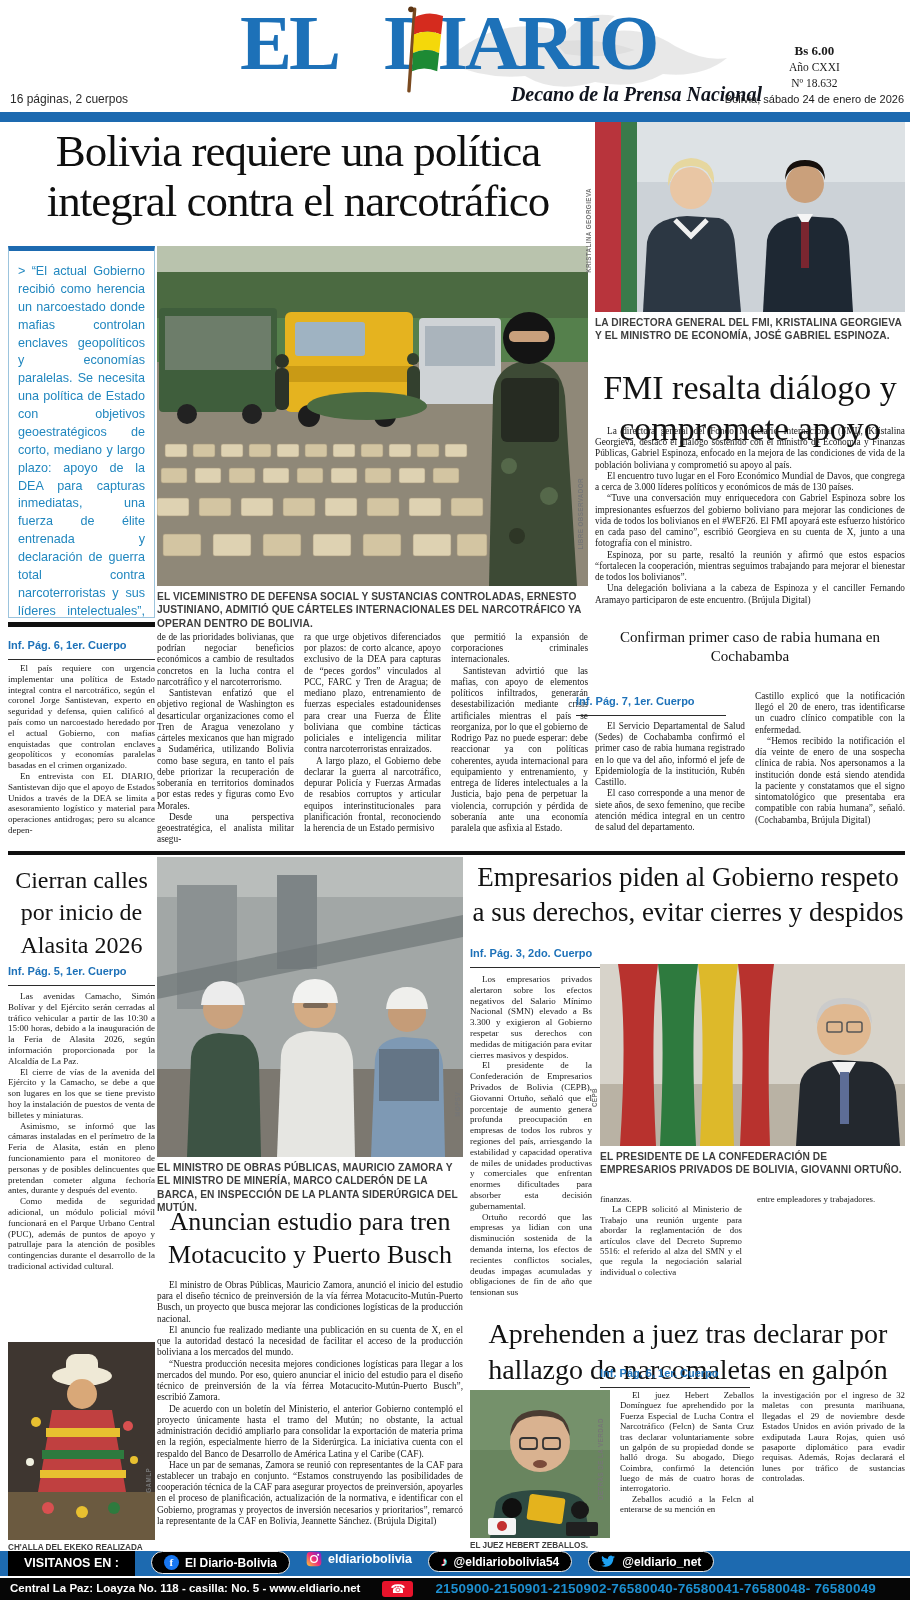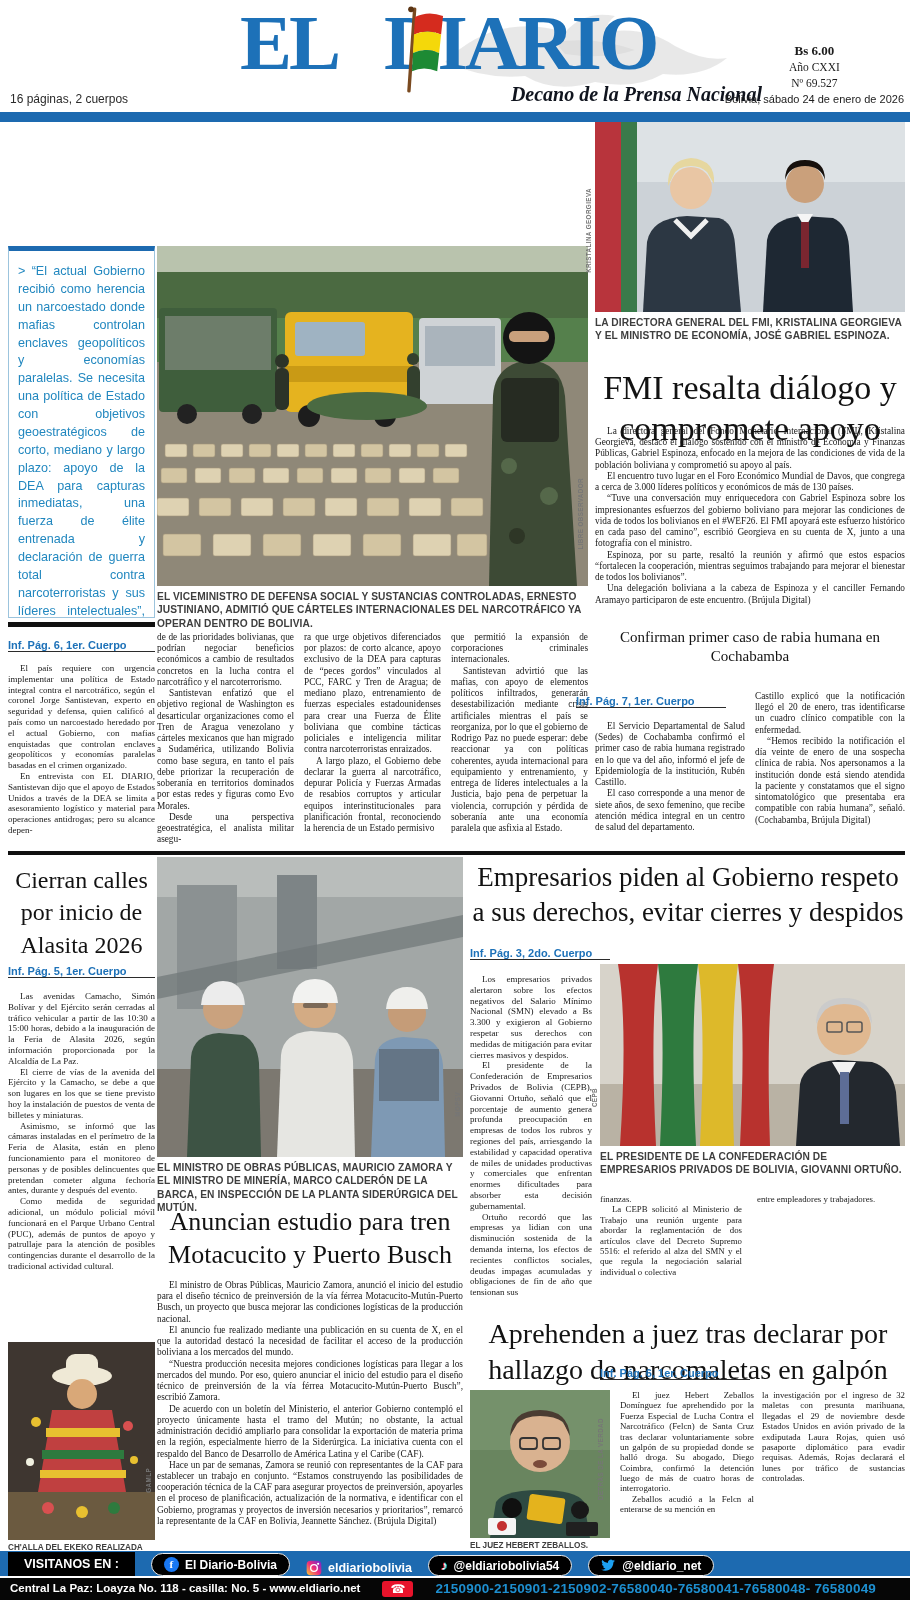--- a/index.html
+++ b/index.html
@@ -10,40 +10,40 @@
   .h-sec{font-family:"Liberation Serif",serif;font-weight:400;color:#121212;text-align:center}
   .bt{font-family:"Liberation Serif",serif;color:#191919;text-align:justify;overflow:hidden}
   .bt p{text-indent:12px;margin:0}
   .cont p:first-child{text-indent:0}
   .s93{font-size:9.3px;line-height:1.21}
   .s90{font-size:9px;line-height:1.2}
   .s88{font-size:8.8px;line-height:1.18}
   .cap{font-family:"Liberation Sans",sans-serif;font-weight:700;color:#3e3e3e;text-transform:uppercase}
   .cap10{font-size:10.2px;line-height:1.3;letter-spacing:.1px}
   .cap8{font-size:8.2px;line-height:1.3}
-  .inf{font:700 11px/1 "Liberation Sans",sans-serif;color:#1d71b8;border-bottom:1.5px solid #2b2b2b;padding-bottom:0}
+  .inf{font:700 11px/1 "Liberation Sans",sans-serif;color:#1d71b8;border-bottom:1.5px solid #2b2b2b;padding-bottom:8px}
   .vc{position:absolute;font:700 6.3px/1 "Liberation Sans",sans-serif;color:#767676;writing-mode:vertical-rl;transform:rotate(180deg);letter-spacing:.4px;white-space:nowrap}
   .photo{position:absolute;overflow:hidden;background:#c8c8c8}
   .photo svg{display:block;width:100%;height:100%}
   .rule{position:absolute;background:#101010}
   #bluebar{position:absolute;left:0;top:112px;width:910px;height:10px;background:#1d6ab0}
   
   #pages-info{position:absolute;left:10px;top:93px;font:400 12px/1 "Liberation Sans",sans-serif;color:#2a2a2a}
   #logo{position:absolute;left:240px;top:2px;display:flex;align-items:flex-start;font:700 78px/1.05 "Liberation Serif",serif;color:#1d71b8;letter-spacing:-3px}
   #logo .gap{width:46px}
   #logo-flag{position:absolute;left:142px;top:2px}
   #eagle{position:absolute;left:430px;top:2px;opacity:.55}
   #decano{position:absolute;left:400px;top:84px;width:362px;text-align:right;font:700 italic 20px/1 "Liberation Serif",serif;font-style:italic;color:#10141e}
   #meta{position:absolute;right:6px;top:42px;text-align:center;color:#1c1c1c}
   #meta .m1{font:700 13px/17px "Liberation Serif",serif}
   #meta .m2{font:400 11.5px/16px "Liberation Serif",serif}
   #meta .m3{font:400 11px/16px "Liberation Sans",sans-serif}
   #sidebar{position:absolute;left:8px;top:246px;width:147px;height:372px;border:1px solid #9cc4dd;border-top:5px solid #1d6ab0;padding:12px 9px;font:400 12.6px/1.42 "Liberation Sans",sans-serif;color:#2187bf;text-align:justify;overflow:hidden}
   
-  #social{position:absolute;left:0;top:1551px;width:910px;height:25px;background:#1d6ab0;display:flex;align-items:flex-end;gap:16px;padding:0 8px}
+  #social{position:absolute;left:0;top:1551px;width:910px;height:25px;background:#1d6ab0;display:flex;align-items:flex-start;gap:16px;padding:0 8px}
   .sl{background:#000;color:#fff;font:700 12.5px/1 "Liberation Sans",sans-serif;padding:6px 16px}
   .chip{display:flex;align-items:center;gap:6px;background:#000;border:1px solid #ececec;border-radius:12px;padding:3px 12px;color:#fff;font:700 12px/1 "Liberation Sans",sans-serif}
   .igwrap{display:flex;align-items:center;gap:6px;color:#fff;font:700 12.5px/1 "Liberation Sans",sans-serif}
   .fbic{display:inline-flex;width:15px;height:15px;border-radius:50%;background:#1877f2;color:#fff;font:700 11px/15px "Liberation Serif",serif;justify-content:center}
   .ttic{color:#fff;font-size:13px;text-shadow:1px 0 #25f4ee,-1px 0 #fe2c55}
   #footer{position:absolute;left:0;top:1578px;width:910px;height:22px;background:#060606;display:flex;align-items:center;padding:0 10px;gap:22px}
   .addr{color:#fff;font:700 11.5px/1 "Liberation Sans",sans-serif;white-space:nowrap}
   .phonebox{background:#e8132b;border-radius:3px;color:#fff;font-size:12px;line-height:1;padding:2px 8px}
   .phones{color:#1e8fd0;font:700 13.5px/1 "Liberation Sans",sans-serif;letter-spacing:.2px;white-space:nowrap}
 </style>
@@ -70,25 +70,26 @@
         <path d="M34 12 Q48 5 63 11 L61 30 Q47 24 33 30 Z" fill="#d52b1e"></path>
         <path d="M33 30 Q47 24 61 30 L59 49 Q45 43 32 49 Z" fill="#f4d80a"></path>
         <path d="M32 49 Q45 43 59 49 L57 68 Q43 62 31 68 Z" fill="#1d8a34"></path>
       </svg>
     </div>
   </div>
   <div id="decano">Decano de la Prensa Nacional</div>
   <div id="meta">
     <div class="m1">Bs 6.00</div>
     <div class="m2">Año CXXI</div>
-    <div class="m2">Nº 69.527</div>
+    <div class="m2">Nº 18.632</div>
     <div class="m3">Bolivia, sábado 24 de enero de 2026</div>
   </div>
   <div id="bluebar"></div>
 
+  <div class="abs h-main" style="left:8px;top:126px;width:580px">Bolivia requiere una política integral contra el narcotráfico</div>
 
   <div id="sidebar">&gt; “El actual Gobierno recibió como herencia un narcoestado donde mafias controlan enclaves geopolíticos y economías paralelas. Se necesita una política de Estado con objetivos geoestratégicos de corto, mediano y largo plazo: apoyo de la DEA para capturas inmediatas, una fuerza de élite entrenada y declaración de guerra total contra narcoterroristas y sus líderes intelectuales”, afirmó el experto en seguridad y defensa, Jorge Santistevan, en entrevista con EL DIARIO.</div>
   <div class="rule" style="left:8px;top:622px;width:147px;height:5px"></div>
   <div class="abs inf" style="left:8px;top:640px;width:147px">Inf. Pág. 6, 1er. Cuerpo</div>
   <div class="abs bt s90" style="left:8px;top:663px;width:147px;height:185px">
       <p>El país requiere con urgencia implementar una política de Estado integral contra el narcotráfico, según el coronel Jorge Santistevan, experto en seguridad y defensa, quien calificó al país como un narcoestado heredado por el actual Gobierno, con mafias enquistadas que controlan enclaves geopolíticos y economías paralelas basadas en el crimen organizado.</p>
       <p>En entrevista con EL DIARIO, Santistevan dijo que el apoyo de Estados Unidos a través de la DEA se limita a asesoramiento logístico y material para operaciones antidrogas; pero su alcance depen-</p>
     </div>
 
   <div class="photo" style="left:157px;top:246px;width:431px;height:340px">

